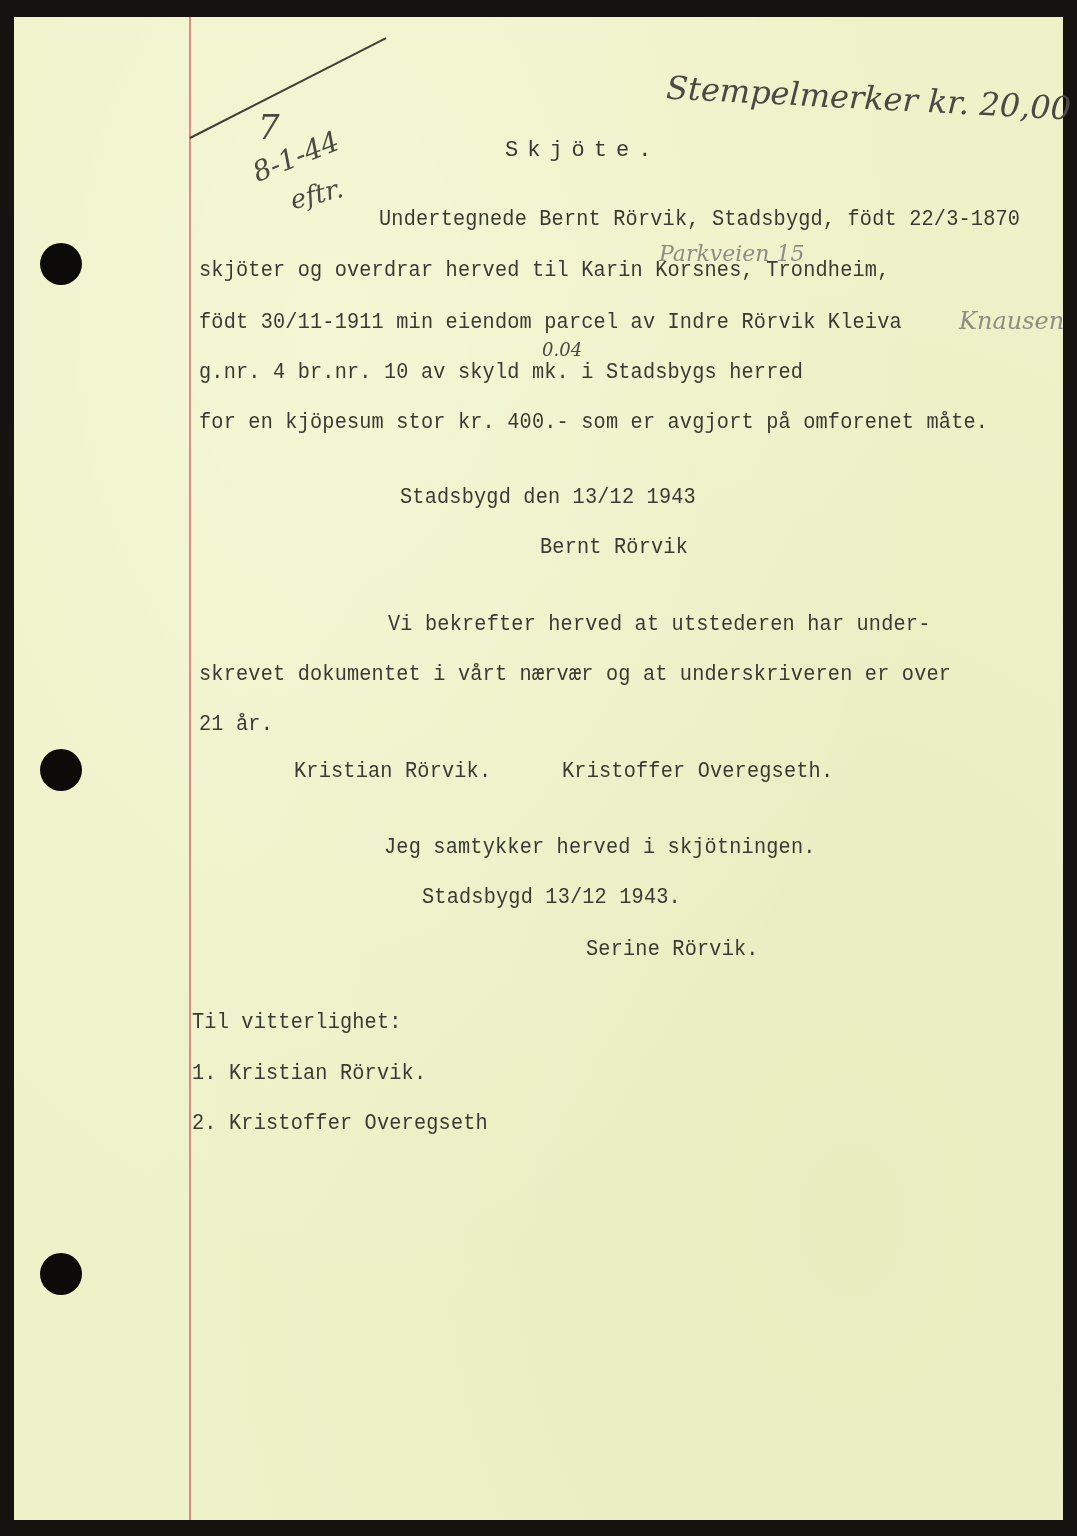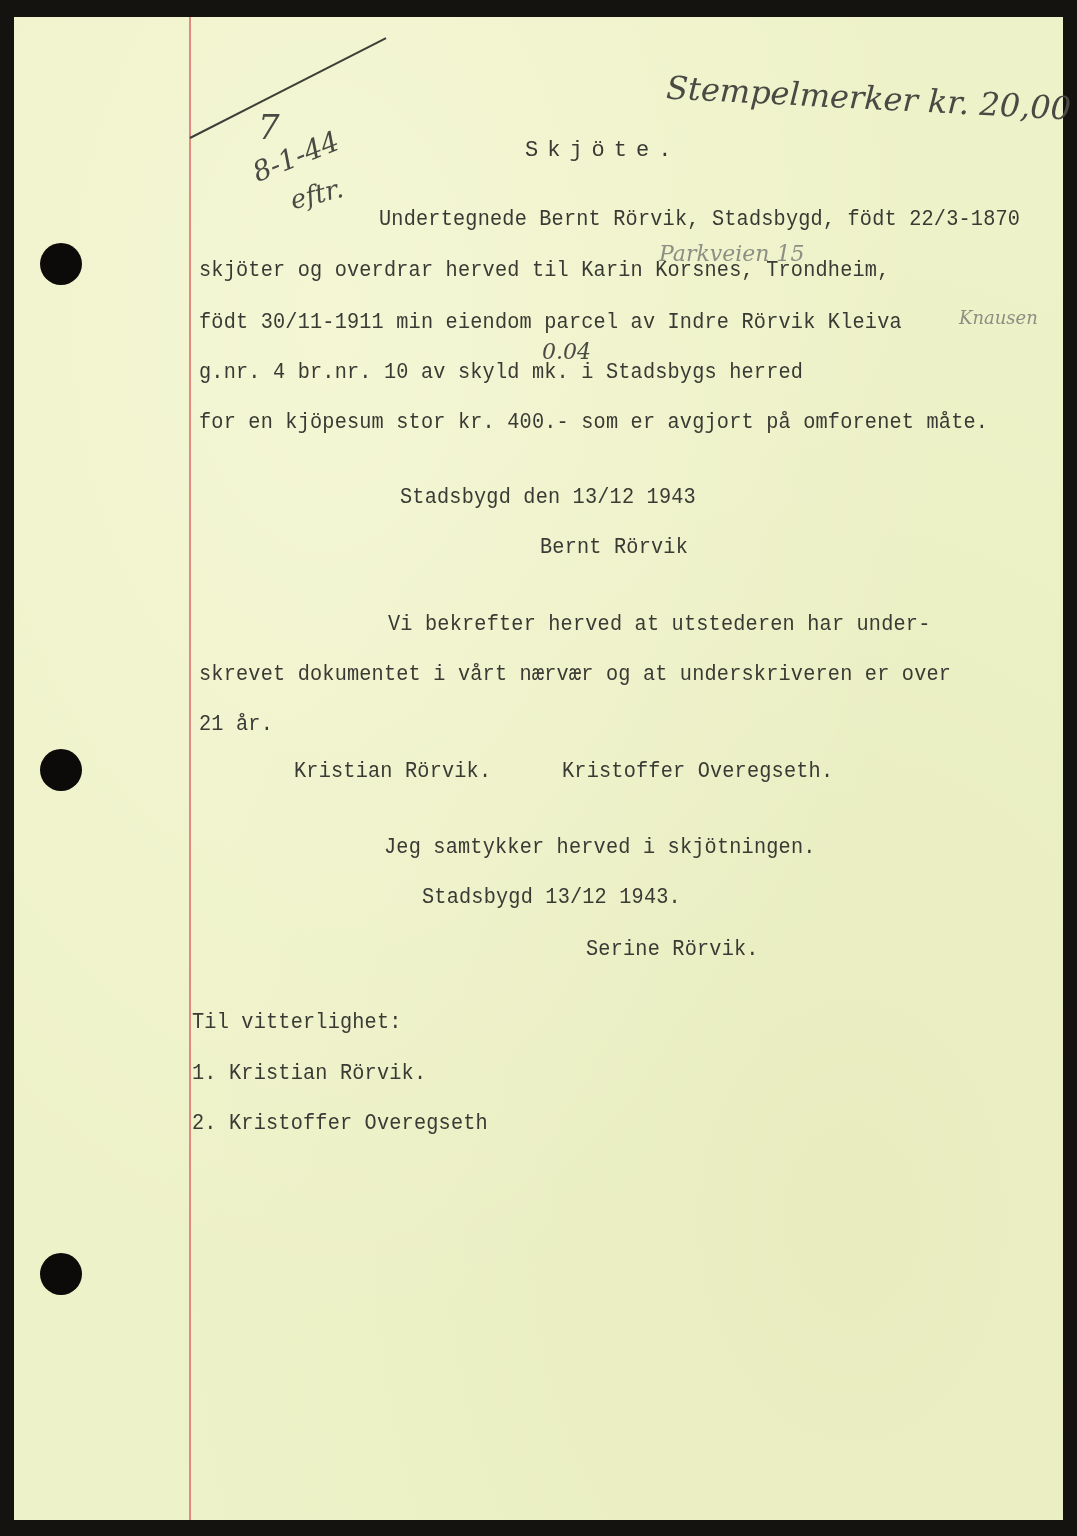--- a/index.html
+++ b/index.html
@@ -54,28 +54,28 @@
   <div class="punch-hole" style="left:26px; top:732px;"></div>
   <div class="punch-hole" style="left:26px; top:1236px;"></div>
 
   <div class="hand" style="left:244px; top:90px; font-size:34px;">7</div>
   <div class="slash-line"></div>
   <div class="hand" style="left:240px; top:140px; font-size:28px; transform:rotate(-22deg); transform-origin:left center;">8-1-44</div>
   <div class="hand" style="left:276px; top:162px; font-size:26px; transform:rotate(-14deg);">eftr.</div>
 
   <div class="hand" style="left:652px; top:62px; font-size:32px; transform:rotate(3deg);">Stempelmerker kr. 20,00</div>
 
-  <div class="typed title-spaced" style="left:491px; top:121px;margin-left:20px;">Skjöte.</div>
+  <div class="typed title-spaced" style="left:491px; top:121px;">Skjöte.</div>
 
   <div class="typed" style="left:365px; top:190px;">Undertegnede Bernt Rörvik, Stadsbygd, födt 22/3-1870</div>
   <div class="hand faint" style="left:645px; top:224px; font-size:22px;">Parkveien 15</div>
   <div class="typed" style="left:185px; top:241px;">skjöter og overdrar herved til Karin Korsnes, Trondheim,</div>
   <div class="typed" style="left:185px; top:293px;">födt 30/11-1911 min eiendom parcel av Indre Rörvik Kleiva</div>
-  <div class="hand faint" style="left:945px; top:290px; font-size:18px;">Knausen</div>
-  <div class="hand" style="left:528px; top:322px; font-size:22px;">0.04</div>
+  <div class="hand faint" style="left:945px; top:290px; font-size:24px;">Knausen</div>
+  <div class="hand" style="left:528px; top:322px; font-size:18px;">0.04</div>
   <div class="typed" style="left:185px; top:343px;">g.nr. 4 br.nr. 10 av skyld mk. i Stadsbygs herred</div>
   <div class="typed" style="left:185px; top:393px;">for en kjöpesum stor kr. 400.- som er avgjort på omforenet måte.</div>
 
   <div class="typed" style="left:386px; top:468px;">Stadsbygd den 13/12 1943</div>
   <div class="typed" style="left:526px; top:518px;">Bernt Rörvik</div>
 
   <div class="typed" style="left:374px; top:595px;">Vi bekrefter herved at utstederen har under-</div>
   <div class="typed" style="left:185px; top:645px;">skrevet dokumentet i vårt nærvær og at underskriveren er over</div>
   <div class="typed" style="left:185px; top:695px;">21 år.</div>
 

